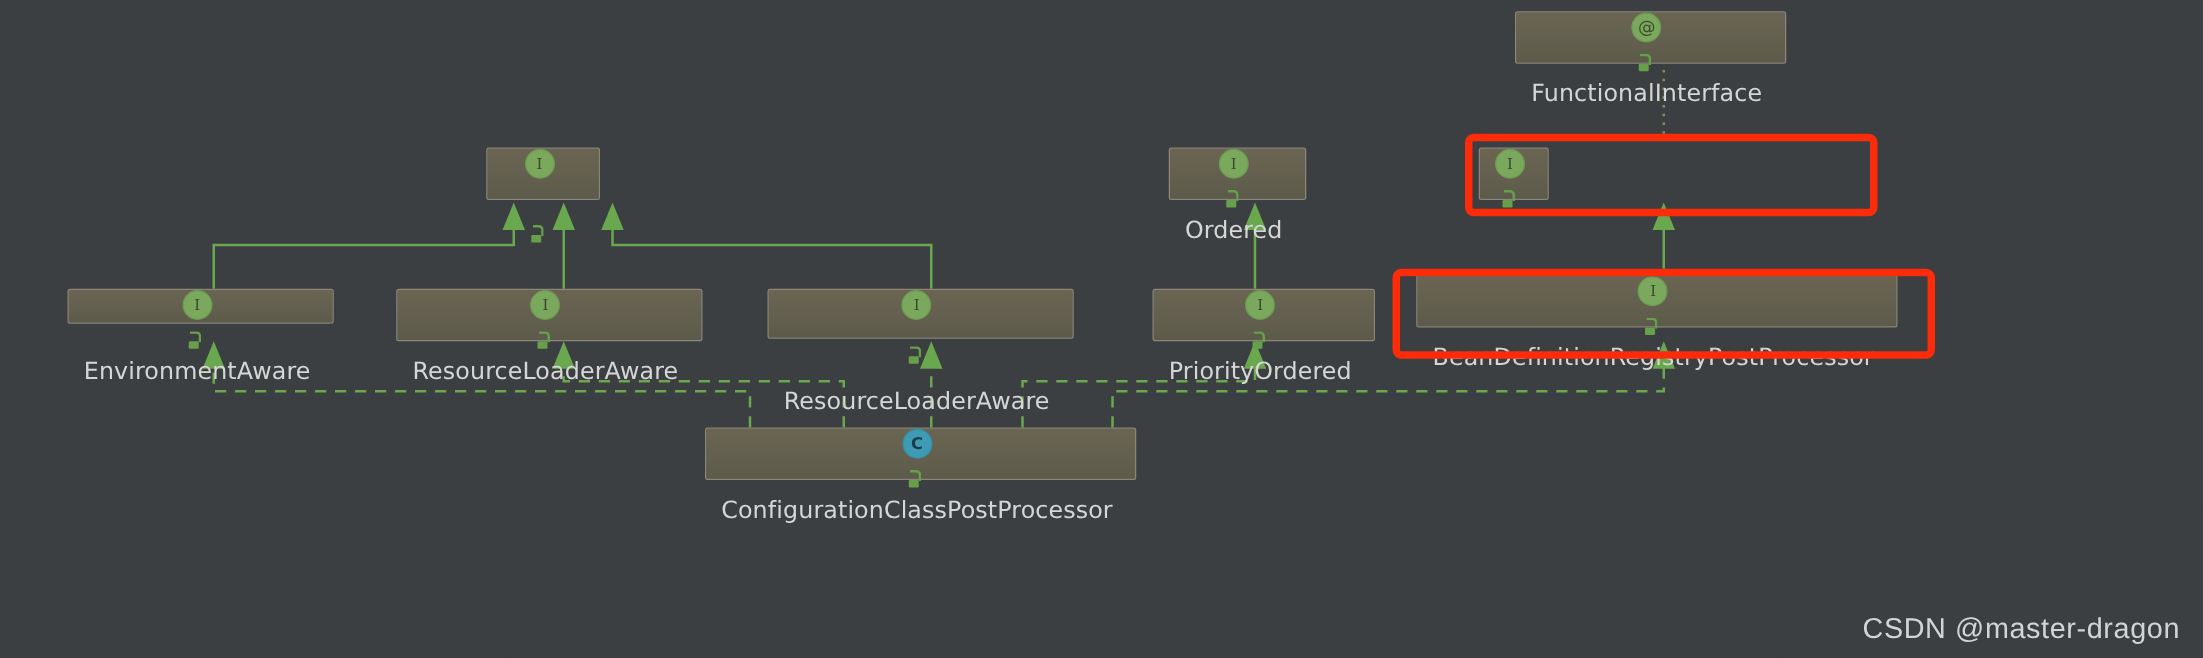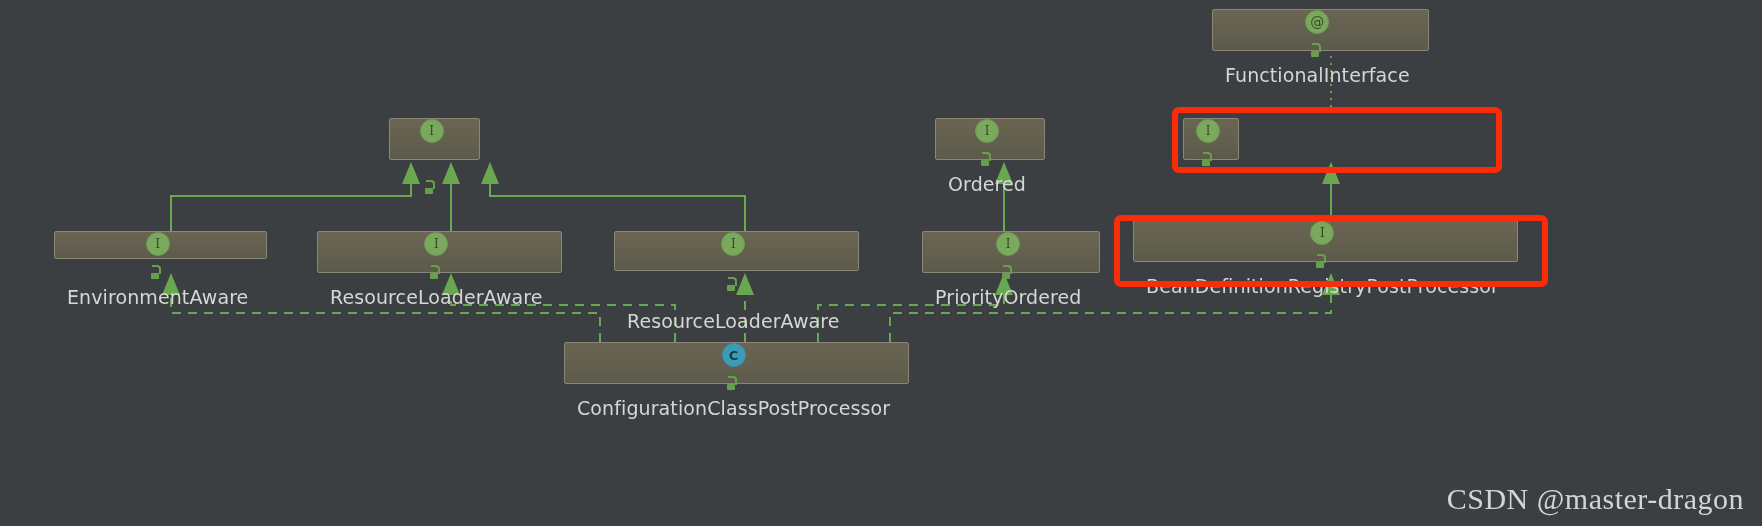--- a/index.html
+++ b/index.html
@@ -124,22 +124,22 @@
     box-sizing: border-box;
     z-index: 8;
     pointer-events: none;
   }
 
   
   #watermark {
     position: absolute;
     right: 18px;
     bottom: 10px;
-    font-family: Liberation Serif, serif;
-    font-size: 30px;
+    font-family: Liberation Sans, sans-serif;
+    font-size: 23px;
     color: #d3d4d6;
     letter-spacing: .5px;
     z-index: 9;
   }
 </style>
 </head>
 <body>
 
 <div id="canvas">
 

